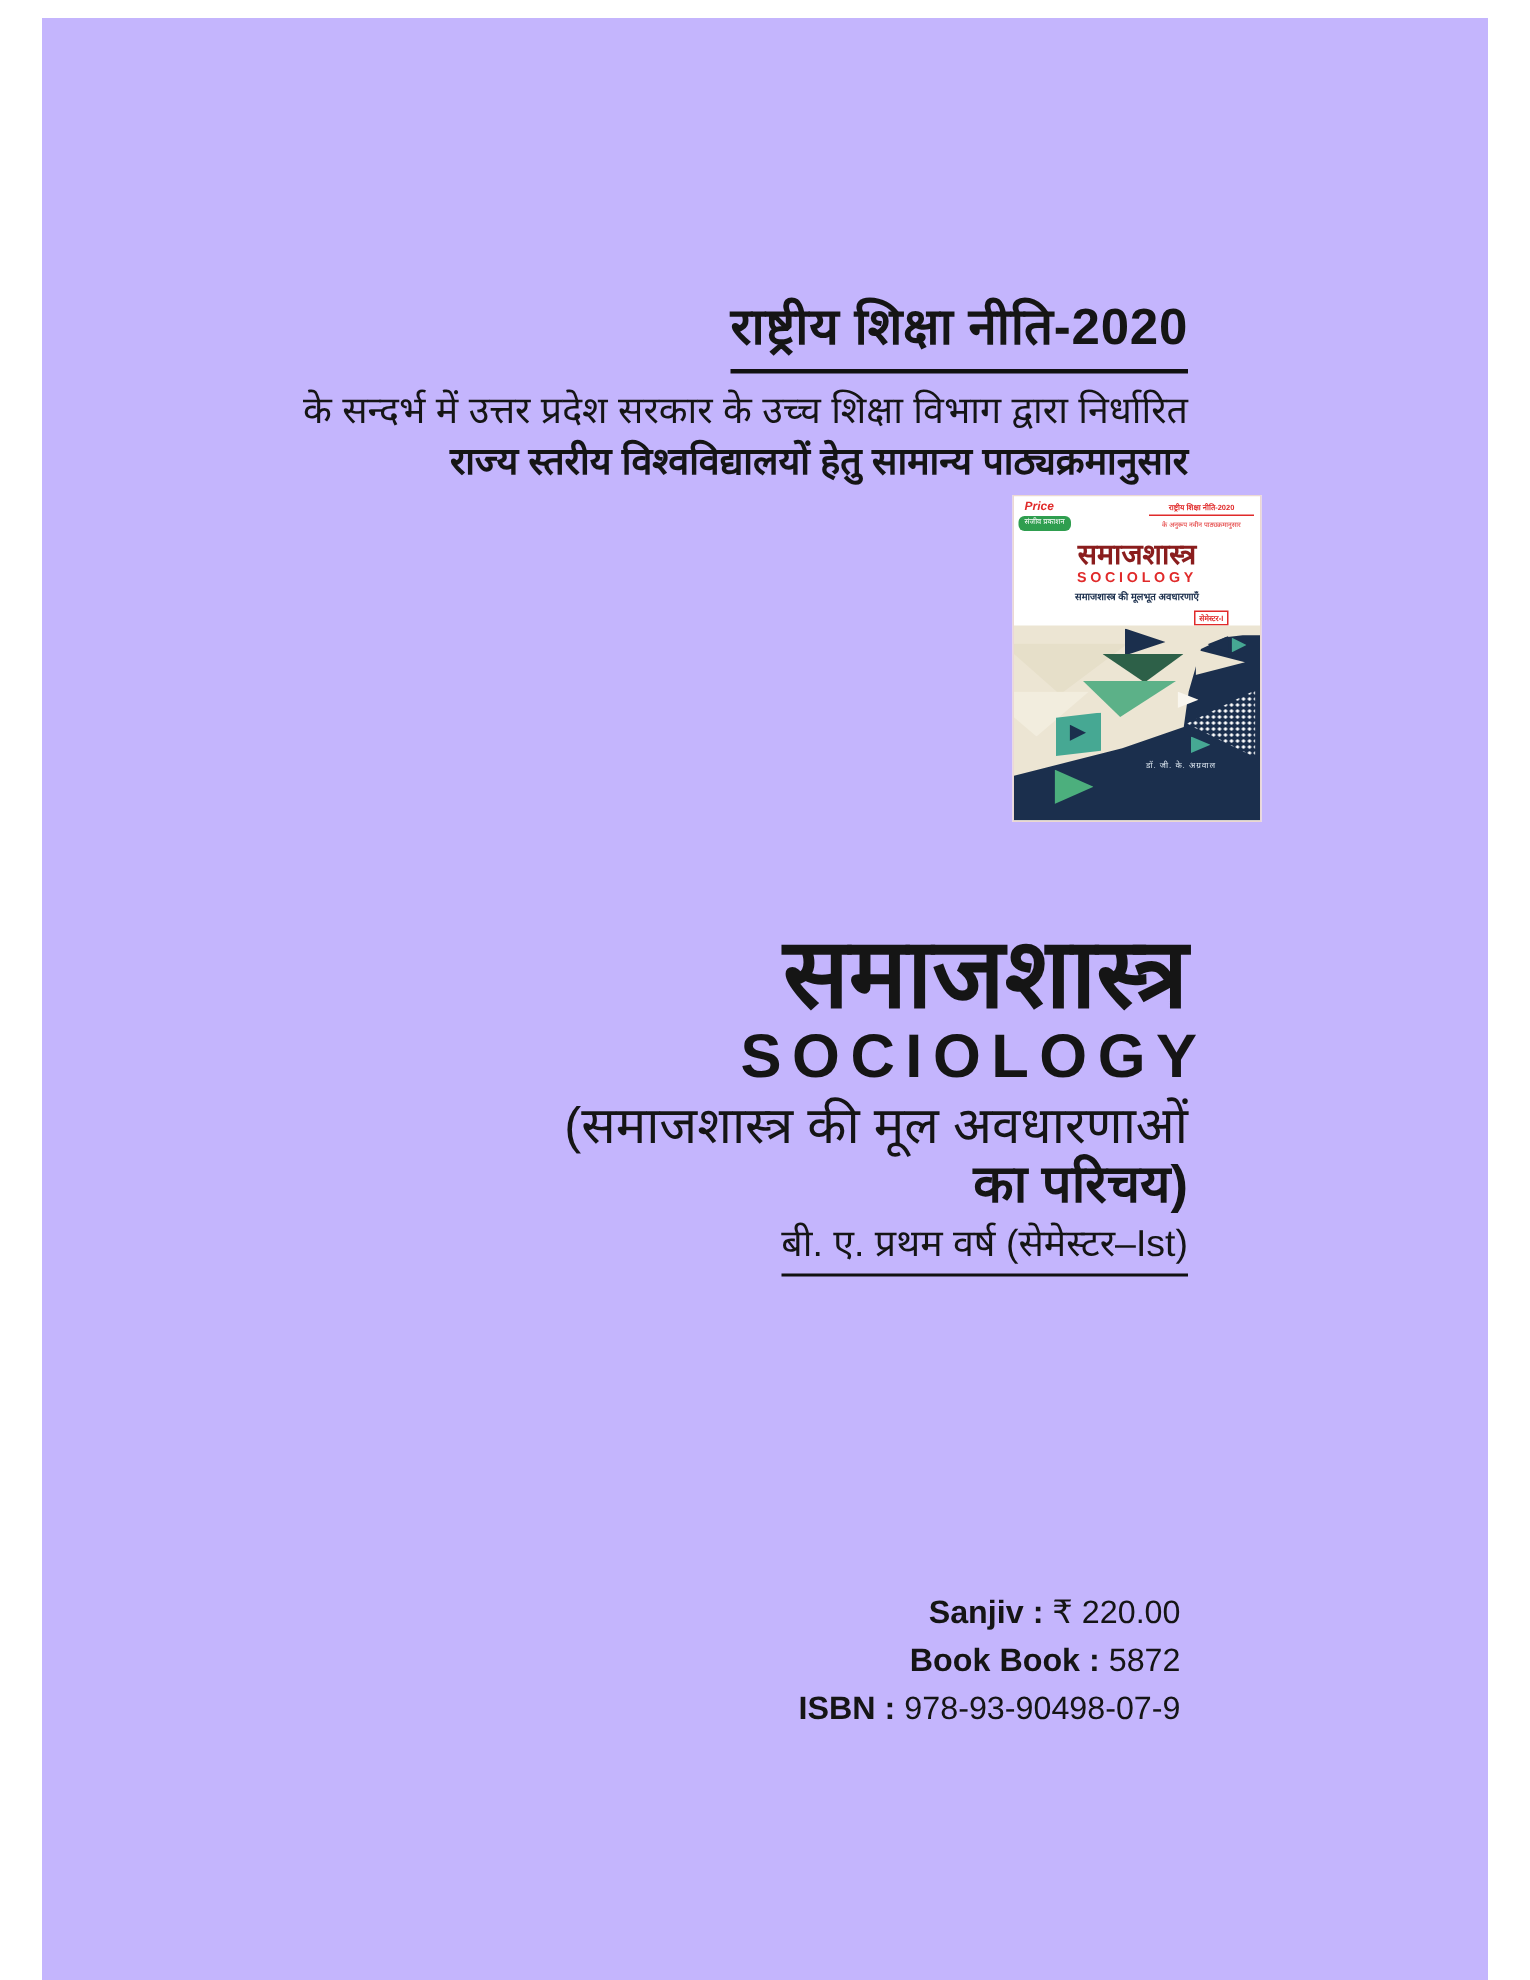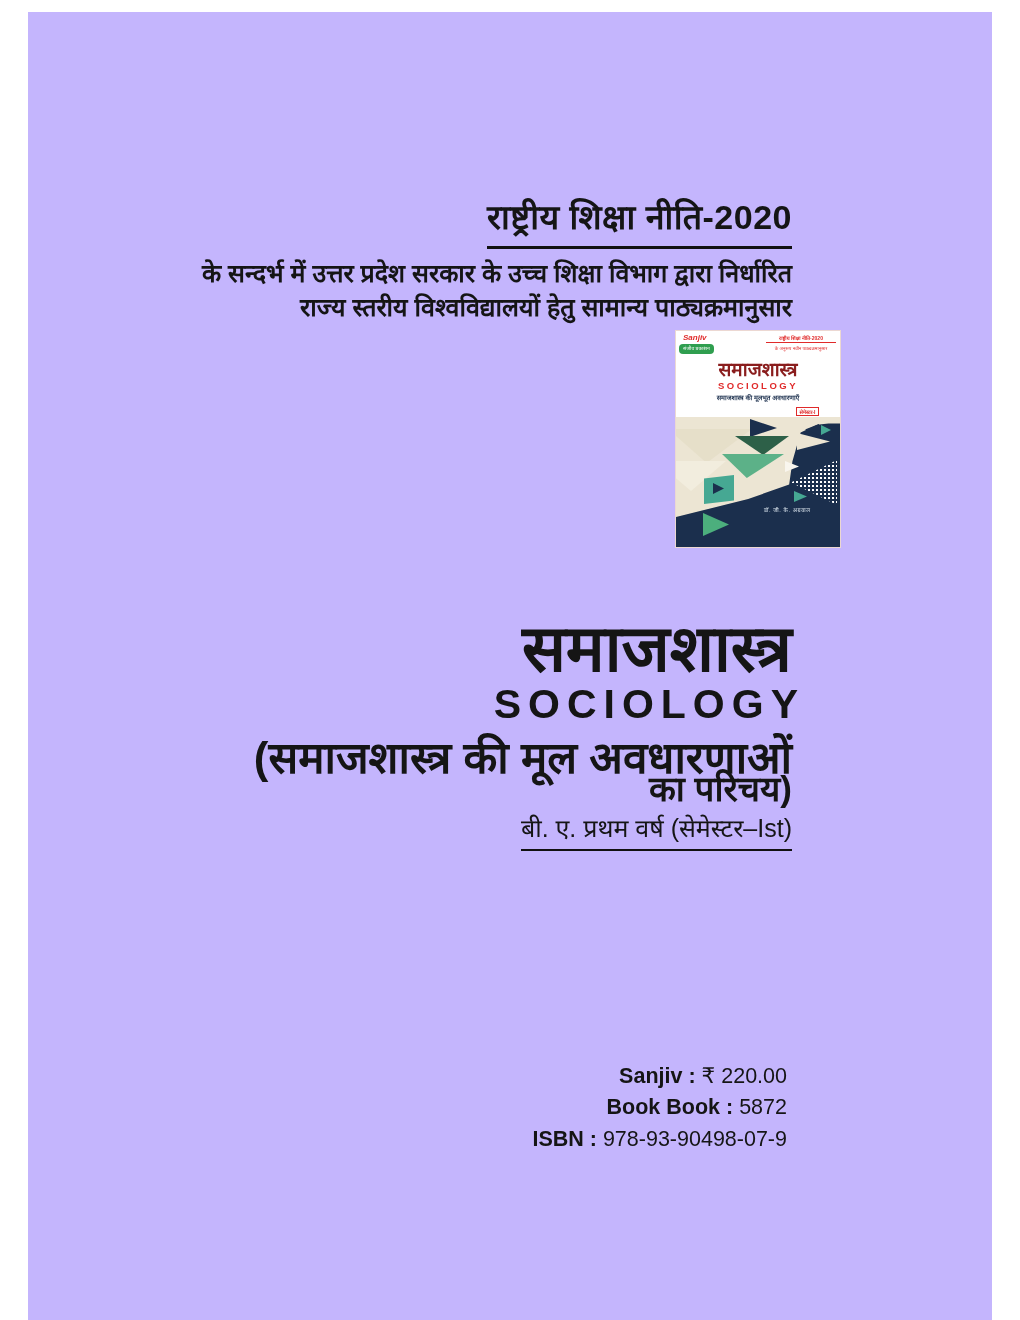--- a/index.html
+++ b/index.html
@@ -9,21 +9,21 @@
     font-family:"Liberation Sans","DejaVu Sans",sans-serif;
   }
 
   
   .policy-title {
     position:absolute; top:181px; right:200px;
     font-size:34px; font-weight:800; letter-spacing:0.5px;
     padding-bottom:7px; border-bottom:3px solid #111;
     white-space:nowrap;
   }
-  .policy-line1 { position:absolute; top:243px; right:200px; font-size:25px; font-weight:700; white-space:nowrap; }
+  .policy-line1 { position:absolute; top:243px; right:200px; font-size:25px; font-weight:400; white-space:nowrap; }
   .policy-line2 { position:absolute; top:277px; right:200px; font-size:25px; font-weight:700; white-space:nowrap; }
 
   
   .cover {
     position:absolute; left:647px; top:318px; width:166px; height:218px;
     background:#ffffff; border:1px solid #ecd8d2; box-sizing:border-box;
   }
   .cover-top { position:relative; width:100%; height:86px; background:#fff; }
   .pub-logo { position:absolute; left:7px; top:2px; font-size:8px; font-weight:800; font-style:italic; color:var(--cover-red); white-space:nowrap; }
   .pub-pill {
@@ -63,21 +63,21 @@
     background-image:radial-gradient(circle,#ffffff 0.9px,transparent 1.3px);
     background-size:4px 4px;
   }
   .t-teal-band { left:118px; top:74px; width:13px; height:11px; background:var(--cover-teal); clip-path:polygon(0 0,0 100%,100% 50%); }
   .t-green-band{ left:27px; top:96px; width:26px; height:23px; background:var(--band-green); clip-path:polygon(0 0,0 100%,100% 50%); }
   .cover-author { position:absolute; left:88px; top:89px; color:#dfe9f2; font-size:5.5px; letter-spacing:0.6px; white-space:nowrap; }
 
   
   .mt-hindi { position:absolute; top:604px; right:200px; font-size:65px; line-height:1.0; font-weight:800; white-space:nowrap; }
   .mt-eng   { position:absolute; top:669px; right:194px; font-size:41px; font-weight:800; letter-spacing:7px; margin-right:-7px; white-space:nowrap; }
-  .mt-sub1  { position:absolute; top:714px; right:200px; font-size:44px; font-weight:700; white-space:nowrap; }
+  .mt-sub1  { position:absolute; top:714px; right:200px; font-size:34px; font-weight:400; white-space:nowrap; }
   .mt-sub2  { position:absolute; top:752px; right:200px; font-size:35px; font-weight:700; white-space:nowrap; }
   .mt-series{
     position:absolute; top:798px; right:200px; font-size:25px; font-weight:400;
     padding-bottom:5px; border-bottom:2.5px solid #111; white-space:nowrap;
   }
 
   
   .detail-row { position:absolute; right:205px; font-size:21.5px; white-space:nowrap; }
   .detail-row .lbl { font-weight:700; }
   .detail-row .val { font-weight:400; margin-left:6px; }
@@ -89,21 +89,21 @@
 <body>
 
 <div class="page">
 
   <div class="policy-title">राष्ट्रीय शिक्षा नीति-2020</div>
   <div class="policy-line1">के सन्दर्भ में उत्तर प्रदेश सरकार के उच्च शिक्षा विभाग द्वारा निर्धारित</div>
   <div class="policy-line2">राज्य स्तरीय विश्वविद्यालयों हेतु सामान्य पाठ्यक्रमानुसार</div>
 
   <div class="cover">
     <div class="cover-top">
-      <div class="pub-logo">Sanjiv</div>
+      <div class="pub-logo">Price</div>
       <div class="pub-pill">संजीव प्रकाशन</div>
       <div class="cover-nep">
         <div class="l1">राष्ट्रीय शिक्षा नीति-2020</div>
         <div class="l2">के अनुरूप नवीन पाठ्यक्रमानुसार</div>
       </div>
       <div class="cover-title">समाजशास्त्र</div>
       <div class="cover-sub">SOCIOLOGY</div>
       <div class="cover-tagline">समाजशास्त्र की मूलभूत अवधारणाएँ</div>
       <div class="cover-sem">सेमेस्टर-I</div>
     </div>

